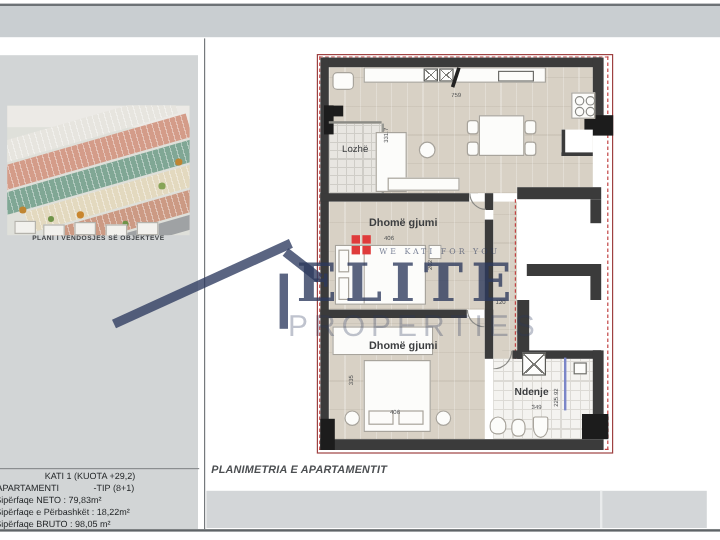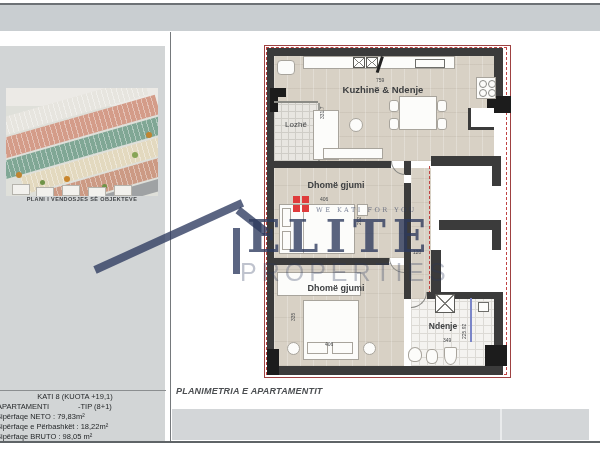--- a/index.html
+++ b/index.html
@@ -91,21 +91,21 @@
   <div class="tree" style="left:96px;top:96px;width:5px;height:5px;background:#6f9348;"></div>
   <div class="mini-house" style="left:6px;top:96px;"></div>
   <div class="mini-house" style="left:30px;top:99px;"></div>
   <div class="mini-house" style="left:56px;top:97px;"></div>
   <div class="mini-house" style="left:82px;top:99px;"></div>
   <div class="mini-house" style="left:108px;top:97px;"></div>
 </div>
 <div class="abs caption">PLANI I VENDOSJES SË OBJEKTEVE</div>
 
 <div class="abs tb-line"></div>
-<div class="abs tb-text" style="left:0;top:392px;width:150px;text-align:center;">KATI 8 (KUOTA +19,1)</div>
+<div class="abs tb-text" style="left:0;top:392px;width:150px;text-align:center;">KATI 1 (KUOTA +29,2)</div>
 <div class="abs tb-text" style="left:-3px;top:402px;">APARTAMENTI</div>
 <div class="abs tb-text" style="left:78px;top:402px;">-TIP (8+1)</div>
 <div class="abs tb-text" style="left:-4px;top:412px;">Sipërfaqe NETO : 79,83m²</div>
 <div class="abs tb-text" style="left:-4px;top:422px;">Sipërfaqe e Përbashkët : 18,22m²</div>
 <div class="abs tb-text" style="left:-4px;top:432px;">Sipërfaqe BRUTO : 98,05 m²</div>
 
 <div class="abs plan-title">PLANIMETRIA E APARTAMENTIT</div>
 
 <div class="abs plan">
 
@@ -187,21 +187,20 @@
   <div class="abs furn circle" style="left:24px;top:298px;width:13px;height:13px;"></div>
   <div class="abs furn circle" style="left:100px;top:298px;width:13px;height:13px;"></div>
 
   <div class="abs xbox" style="left:172px;top:250px;width:20px;height:19px;"></div>
   <div class="abs furn" style="left:215px;top:258px;width:11px;height:10px;border-color:#6e6e6a;"></div>
   <div class="abs furn" style="left:145px;top:303px;width:14px;height:15px;border-radius:50% 50% 40% 40%;"></div>
   <div class="abs furn" style="left:163px;top:305px;width:12px;height:15px;border-radius:40%;"></div>
   <div class="abs furn" style="left:181px;top:303px;width:13px;height:18px;border-radius:2px 2px 50% 50%;"></div>
   <div class="abs" style="left:207px;top:254px;width:2px;height:44px;background:#7b86c8;"></div>
 
-  <div class="abs room-label" style="left:40px;top:40px;width:160px;font-size:9.5px;">Kuzhinë &amp; Ndenje</div>
   <div class="abs room-label" style="left:10px;top:76px;width:46px;font-size:8px;font-weight:normal;">Lozhë</div>
   <div class="abs room-label" style="left:18px;top:136px;width:110px;font-size:9px;">Dhomë gjumi</div>
   <div class="abs room-label" style="left:18px;top:239px;width:110px;font-size:9px;">Dhomë gjumi</div>
   <div class="abs room-label" style="left:150px;top:277px;width:60px;font-size:8.5px;">Ndenje</div>
 
   <div class="abs dim" style="left:113px;top:33px;">759</div>
   <div class="abs dim dim-v" style="left:56px;top:75px;">331.7</div>
   <div class="abs dim" style="left:57px;top:152px;">406</div>
   <div class="abs dim dim-v" style="left:93px;top:181px;">202</div>
   <div class="abs dim" style="left:150px;top:205px;">120</div>

